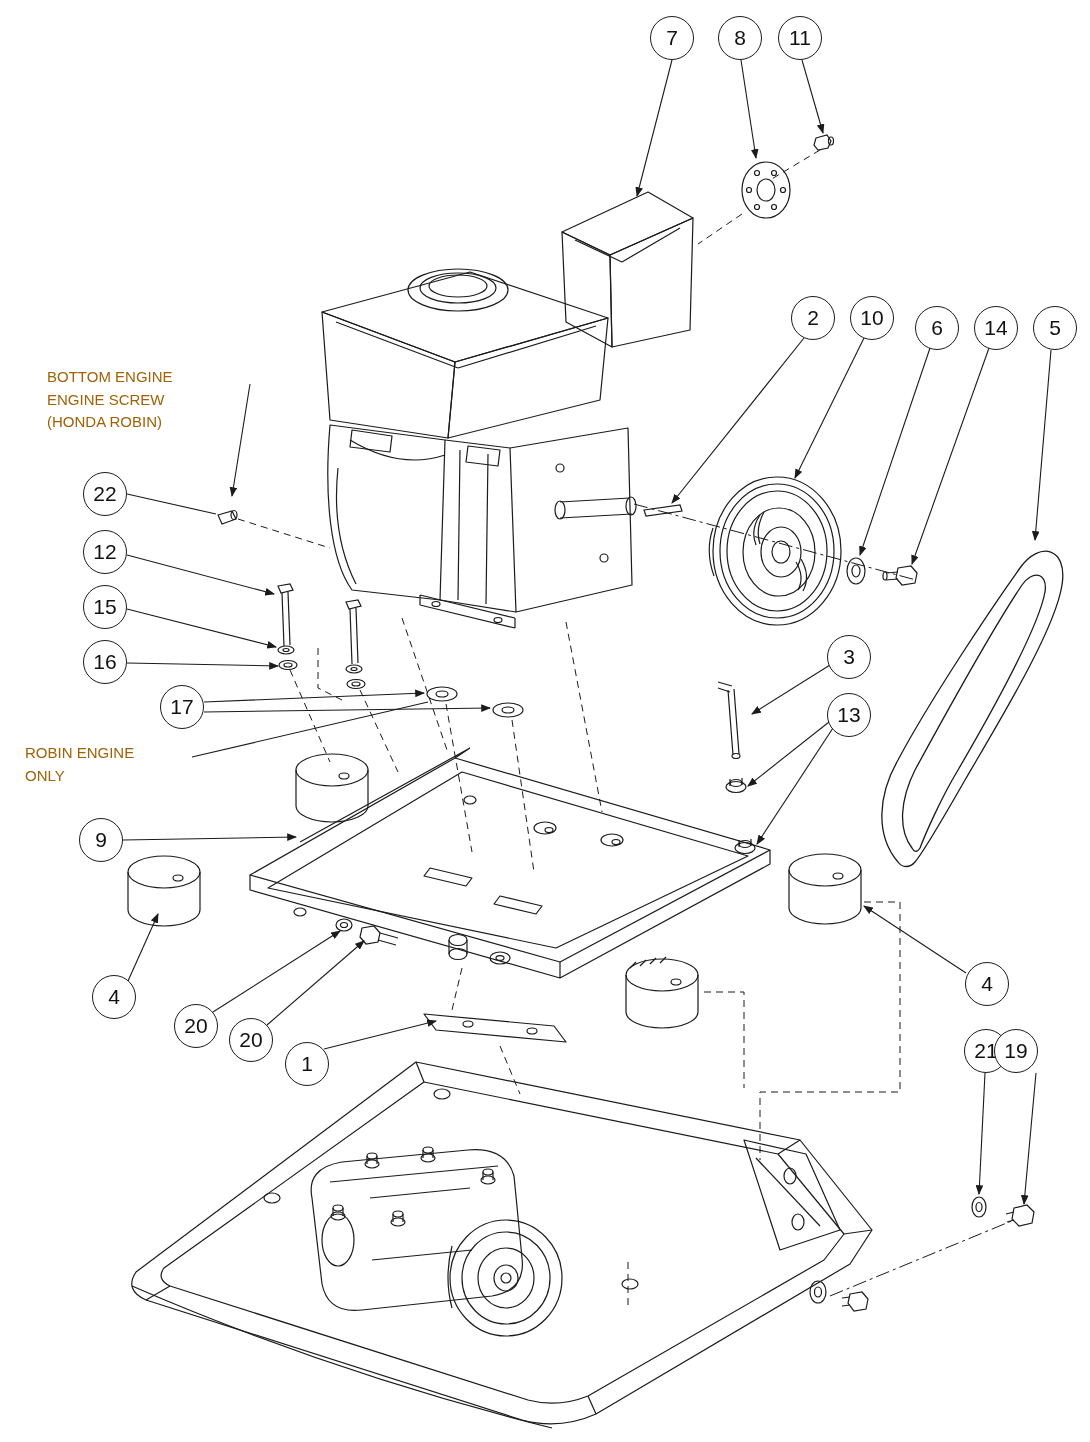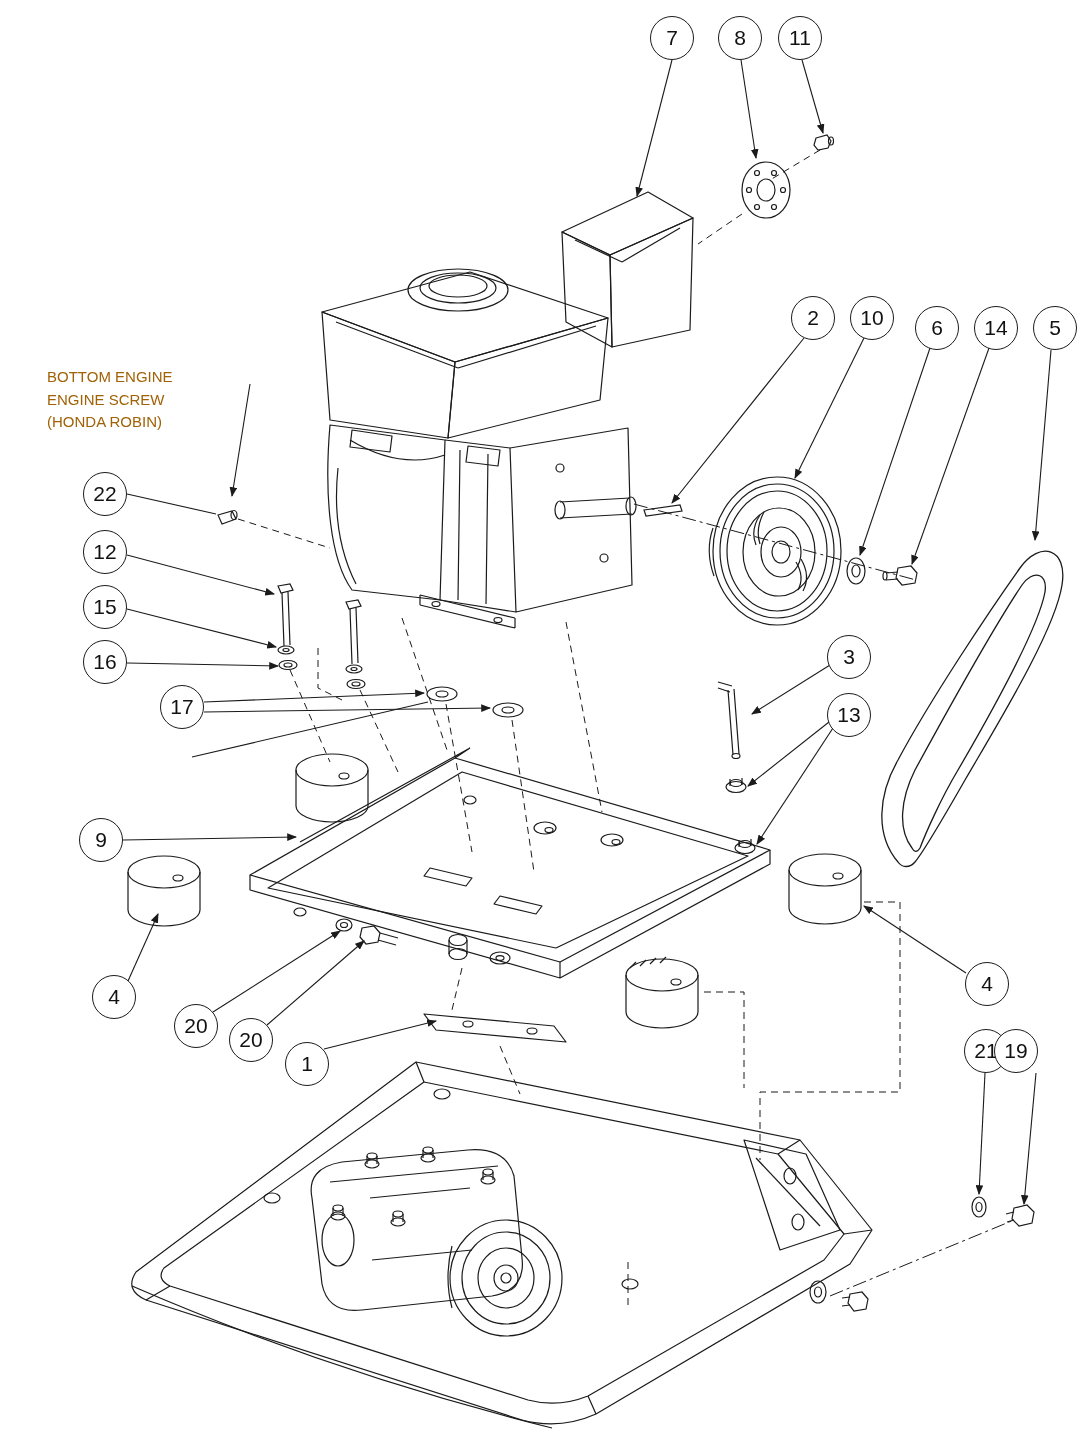--- a/index.html
+++ b/index.html
@@ -309,20 +309,24 @@
       <path d="M250,384 L232,496" marker-end="url(#ah)"></path>
       <path d="M192,757 L428,702"></path>
     </g>
   </svg>
 
   <div class="note" style="left:47px;top:366px">
     <div>BOTTOM ENGINE</div>
     <div>ENGINE SCREW</div>
     <div>(HONDA ROBIN)</div>
   </div>
+  <div class="note" style="left:25px;top:742px">
+    <div>ROBIN ENGINE</div>
+    <div>ONLY</div>
+  </div>
 
   <div class="callout" style="left:650px;top:16px">7</div>
   <div class="callout" style="left:718px;top:16px">8</div>
   <div class="callout" style="left:778px;top:16px">11</div>
   <div class="callout" style="left:791px;top:296px">2</div>
   <div class="callout" style="left:850px;top:296px">10</div>
   <div class="callout" style="left:915px;top:306px">6</div>
   <div class="callout" style="left:974px;top:306px">14</div>
   <div class="callout" style="left:1033px;top:306px">5</div>
   <div class="callout" style="left:83px;top:472px">22</div>

